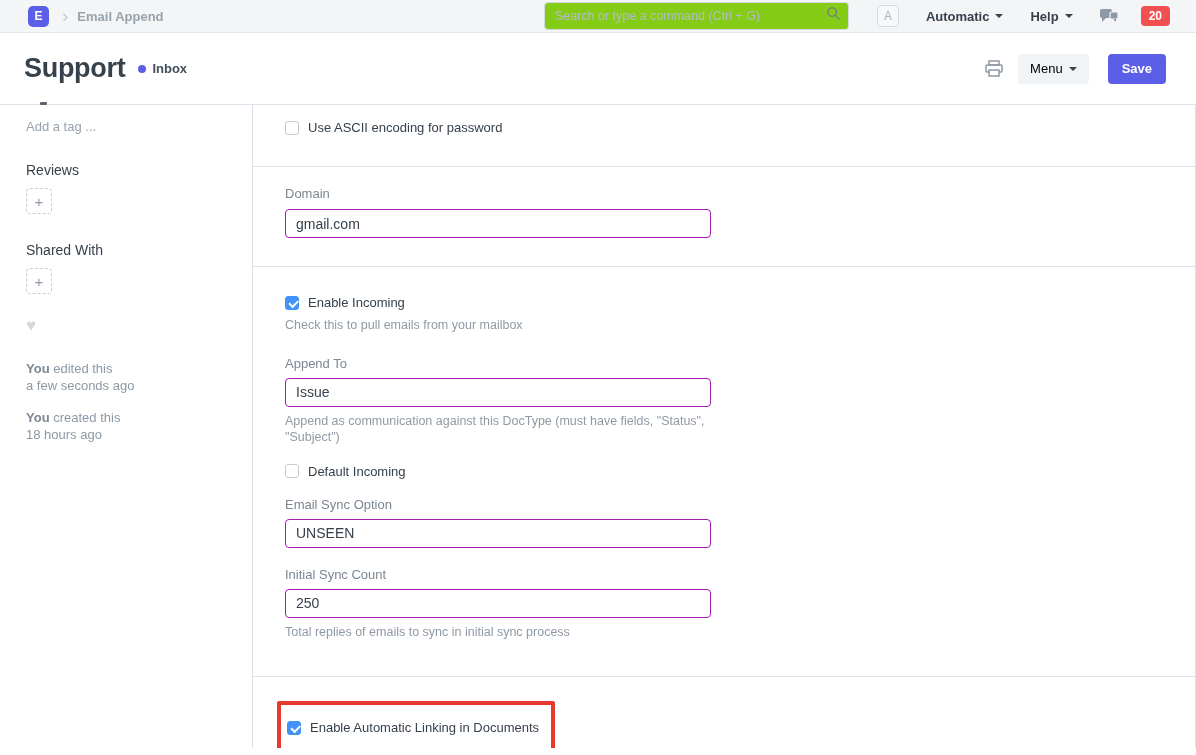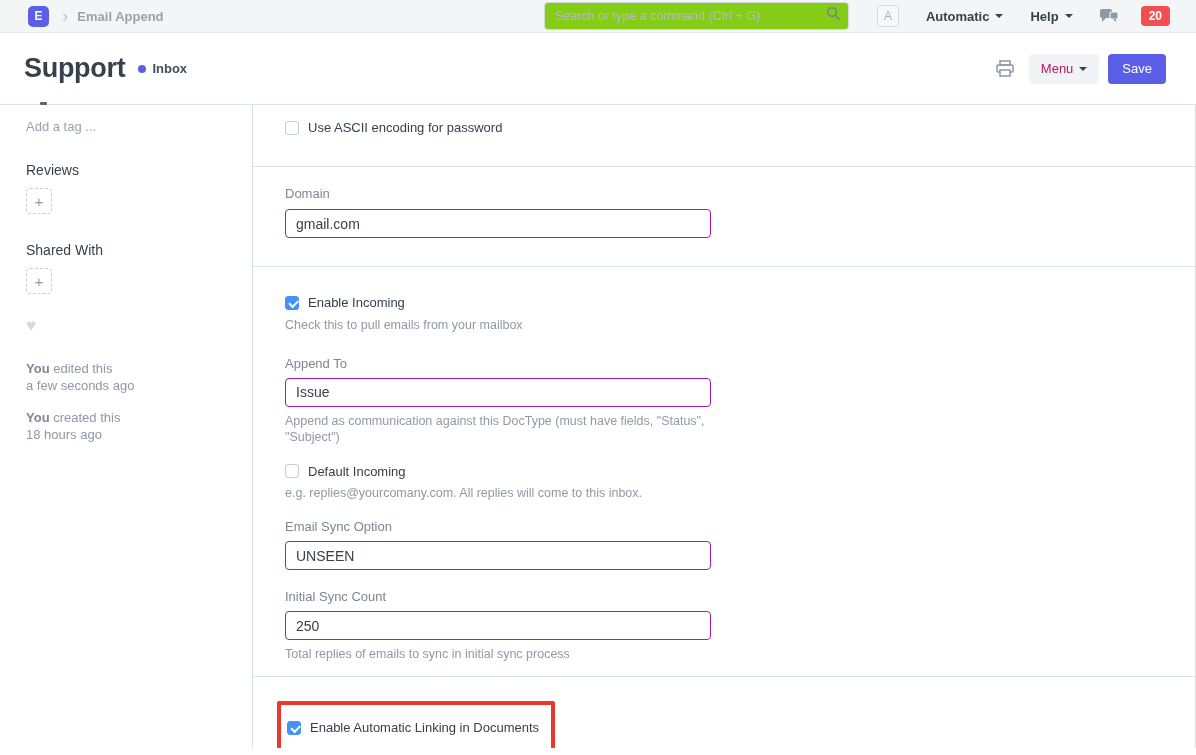--- a/index.html
+++ b/index.html
@@ -22,22 +22,22 @@
   .badge { background:#f25050; color:#fff; font-size:12px; font-weight:700; border-radius:4px; padding:3px 8px; margin-left:22px; margin-right:26px; cursor:pointer; }
 
   
   .page-head { height:72px; background:#fff; border-bottom:1px solid #dde3e8; display:flex; align-items:center; flex:0 0 auto; }
   .title { font-size:27px; font-weight:600; color:#36414c; margin-left:24px; letter-spacing:-0.3px; }
   .indicator-dot { width:8px; height:8px; border-radius:50%; background:#5b5fe8; margin-left:13px; }
   .indicator-label { font-size:13px; font-weight:700; color:#424f5a; margin-left:6px; }
   .head-right { margin-left:auto; display:flex; align-items:center; }
   .print-btn { display:flex; cursor:pointer; margin-right:14px; }
   .btn { height:30px; border-radius:4px; font-size:13px; font-family:inherit; border:none; display:flex; align-items:center; cursor:pointer; }
-  .btn-default { background:#f0f4f7; color:#be185d; padding:0 12px; margin-right:9px; }
-  .btn-primary { background:#5b5fe8; color:#fff; padding:0 14px; margin-right:30px; font-weight:400; }
+  .btn-default { background:#f0f4f7; color:#000000; padding:0 12px; margin-right:19px; }
+  .btn-primary { background:#5b5fe8; color:#fff; padding:0 14px; margin-right:30px; font-weight:700; }
 
   
   .main { flex:1; display:flex; min-height:0;gap:32px; }
   .sidebar { width:220px; flex:0 0 auto; padding-left:26px; position:relative; }
   .clipped-sliver { position:absolute; left:40px; top:-3px; width:7px; height:3px; background:#5a6570; border-radius:1px; }
   .add-tag { color:#98a3ad; font-size:13px; margin-top:14px; cursor:pointer; }
   .side-heading { color:#36414c; font-size:14px; font-weight:500; margin-top:28px; }
   .plus-btn { width:26px; height:26px; border:1px dashed #c7ced5; border-radius:4px; background:#fff; color:#8d99a6; font-size:15px; display:flex; align-items:center; justify-content:center; margin-top:10px; cursor:pointer; }
   .heart { color:#d2dae0; font-size:17px; margin-top:22px; cursor:pointer; }
   .activity { color:#8d99a6; font-size:13px; line-height:17px; margin-top:24px; }
@@ -169,21 +169,20 @@
           <div class="help-text" style="margin-top:7px;">Check this to pull emails from your mailbox</div>
 
           <div class="field-label" style="margin-top:22px;">Append To</div>
           <input class="text-input" style="margin-top: 7px;" value="Issue">
           <div class="help-text" style="margin-top:6px; width:430px;">Append as communication against this DocType (must have fields, "Status", "Subject")</div>
 
           <div class="check-row" style="margin-top:18px;">
             <span class="checkbox"></span>
             <span class="check-label">Default Incoming</span>
           </div>
-          <div class="help-text" style="margin-top:6px;">e.g. replies@yourcomany.com. All replies will come to this inbox.</div>
 
           <div class="field-label" style="margin-top:18px;">Email Sync Option</div>
           <input class="text-input" style="margin-top: 7px;" value="UNSEEN">
 
           <div class="field-label" style="margin-top:19px;">Initial Sync Count</div>
           <input class="text-input" style="margin-top: 7px;" value="250">
           <div class="help-text" style="margin-top:6px;">Total replies of emails to sync in initial sync process</div>
         </div>
 
         <div class="section sec-4">

